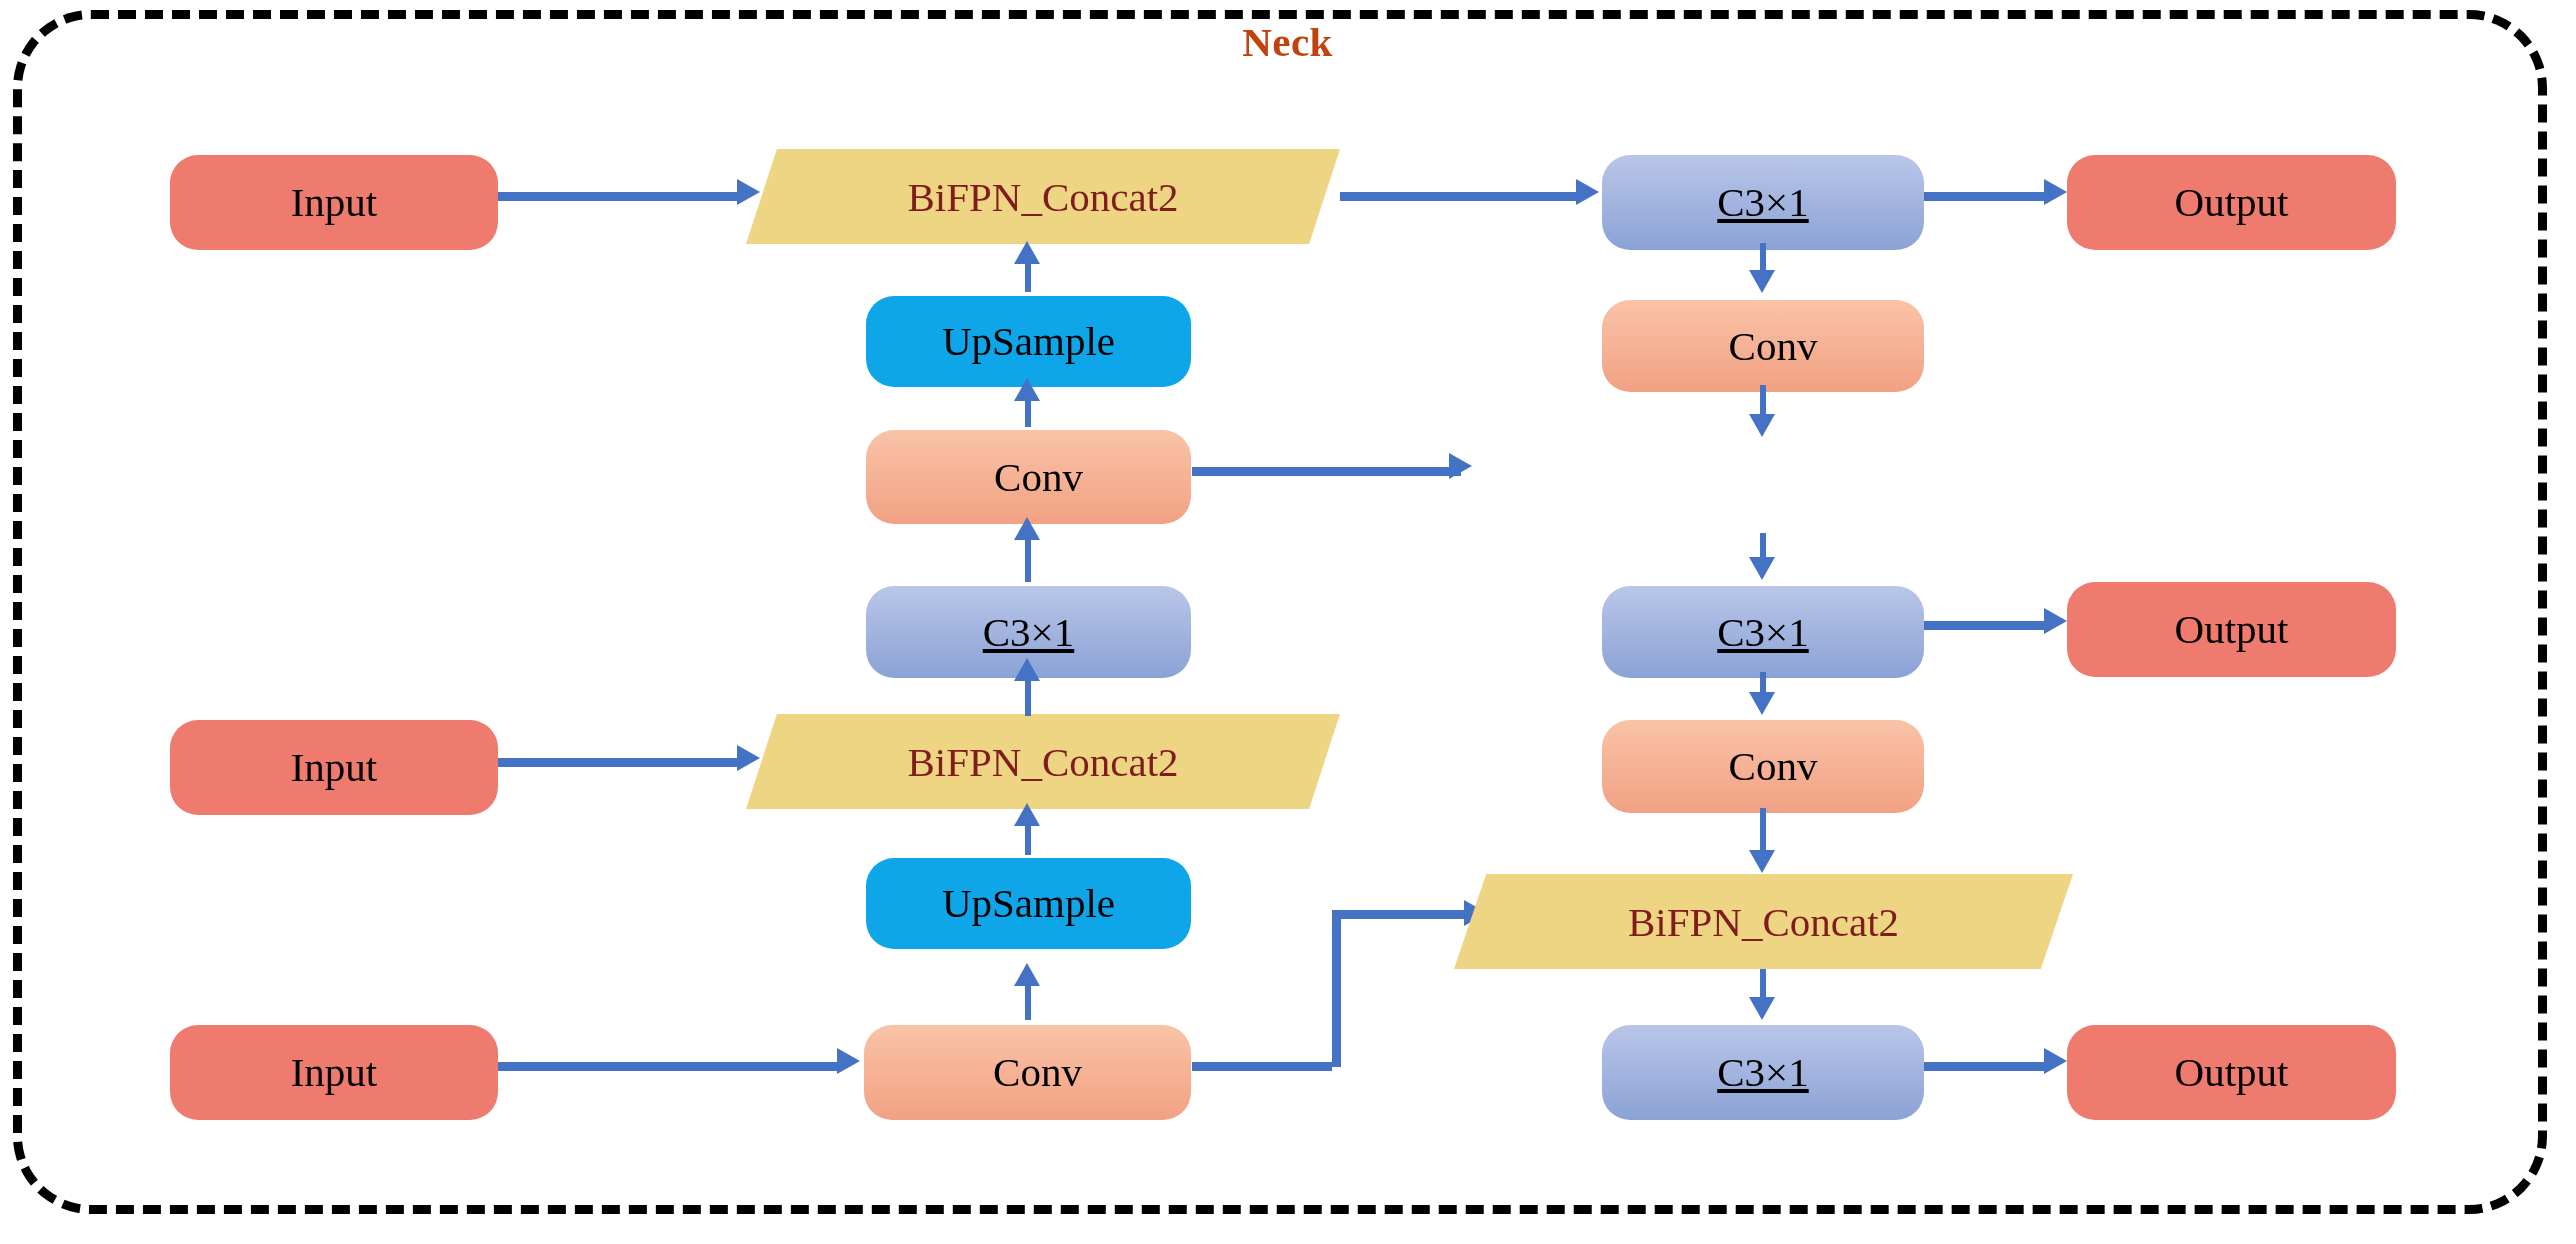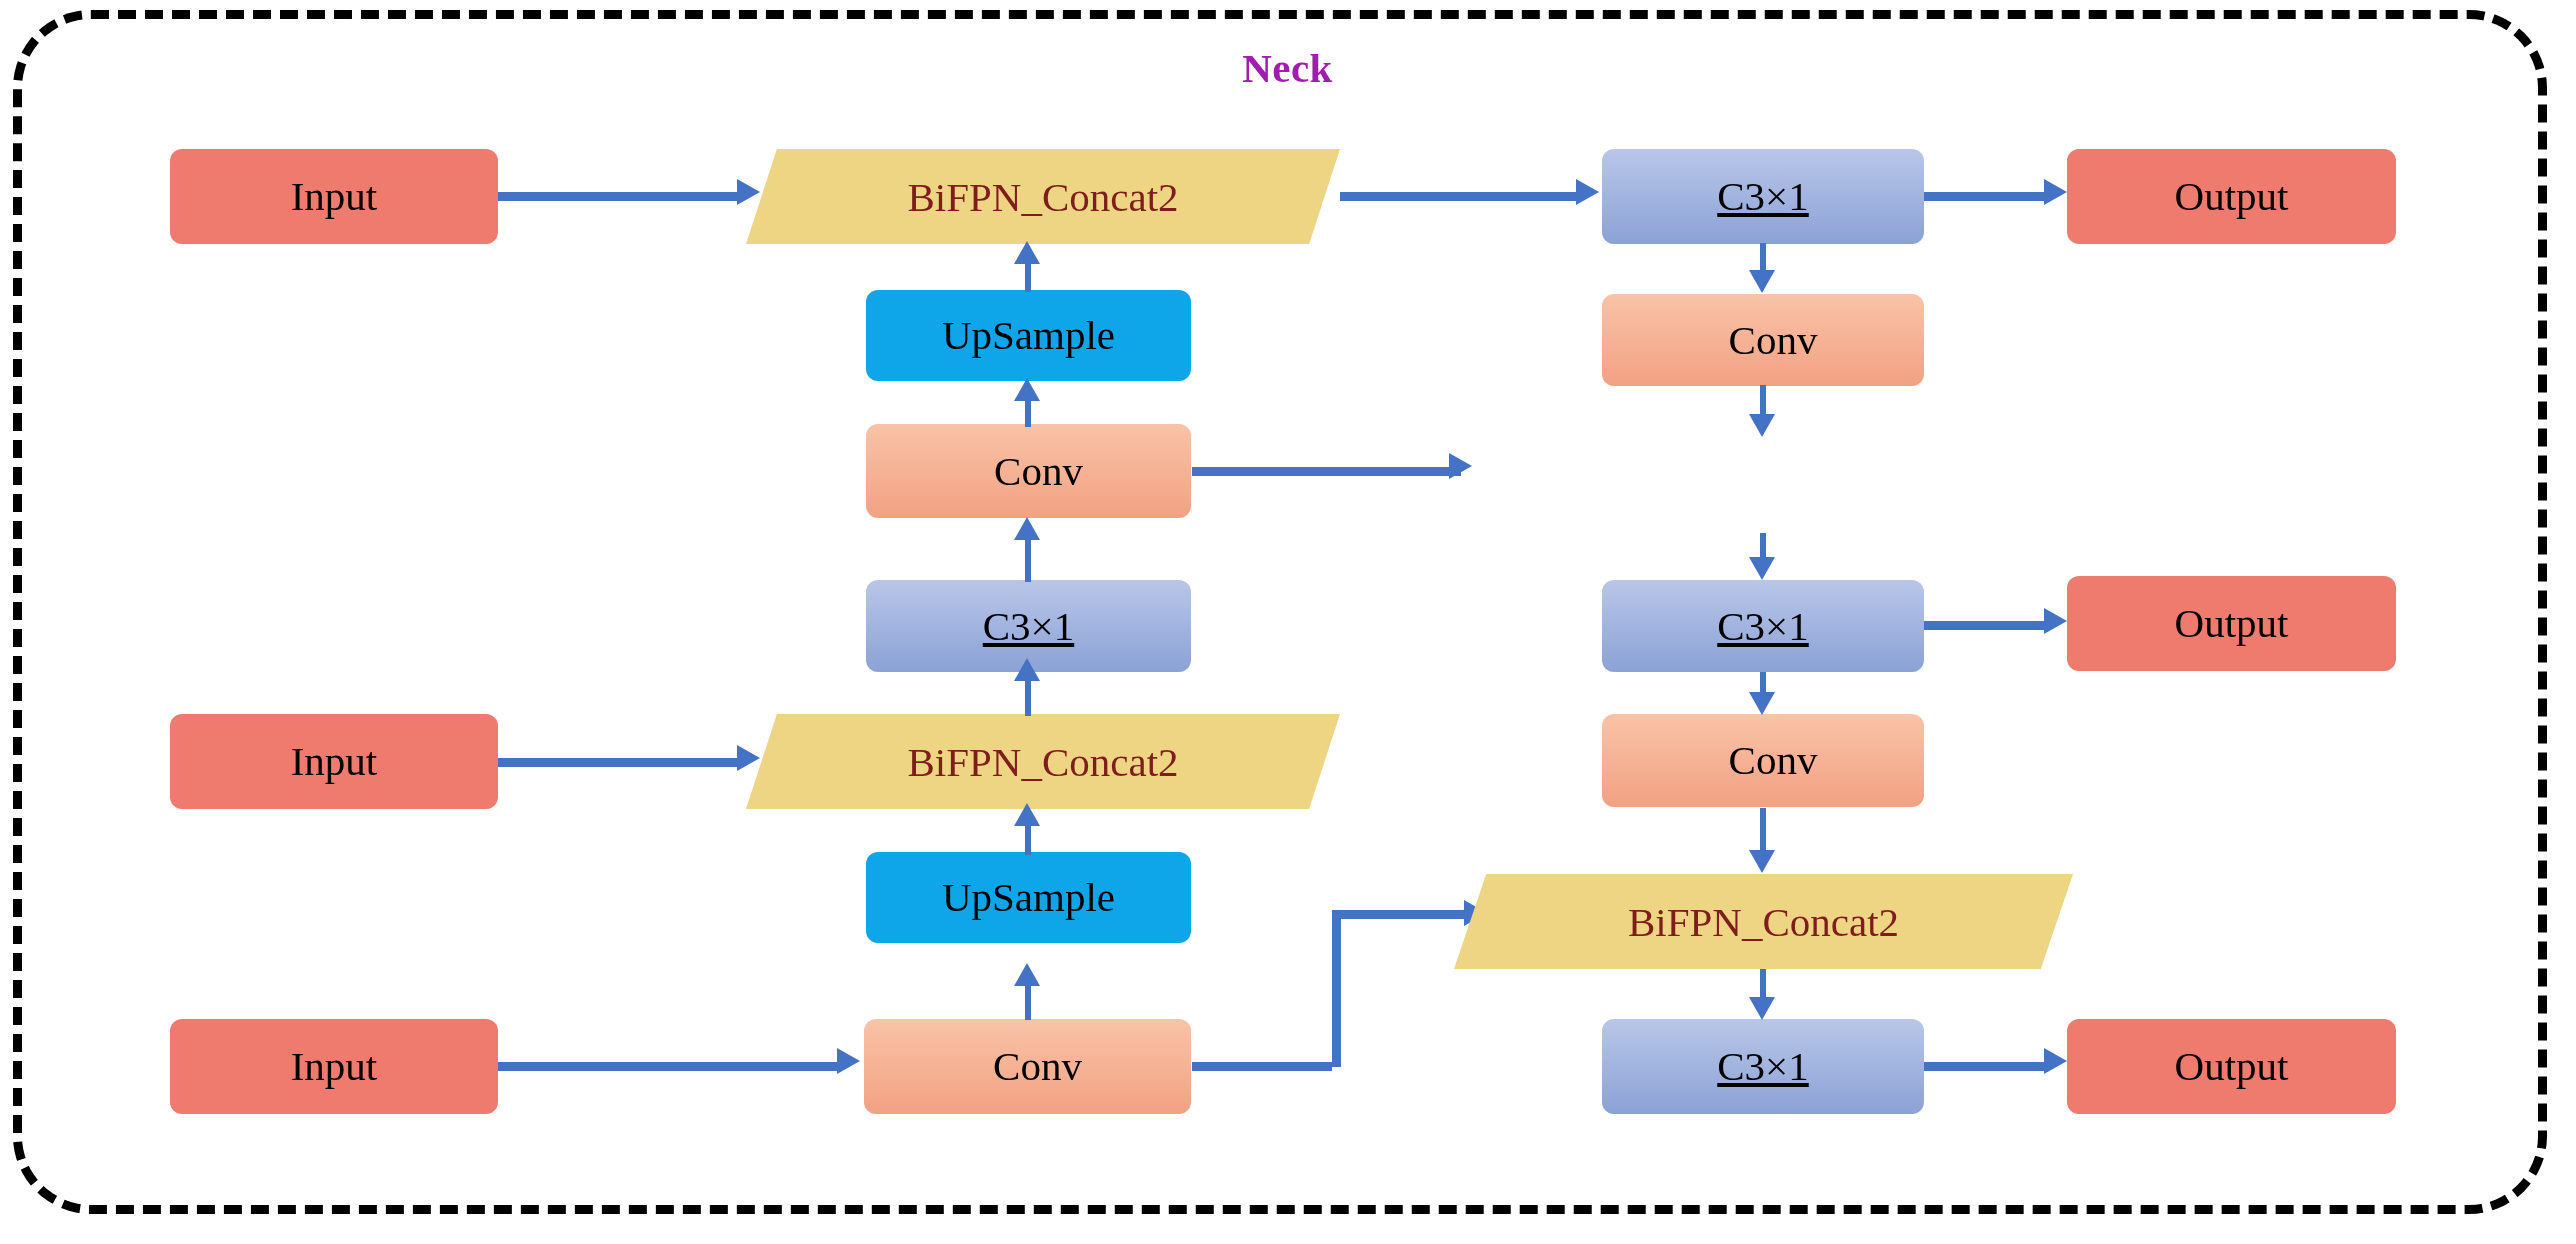--- a/index.html
+++ b/index.html
@@ -24,41 +24,41 @@
     top: 10px;
     width: 2534px;
     height: 1204px;
     border: 9.2px dashed #000000;
     border-radius: 78px;
     box-sizing: border-box;
   }
   .neck-title {
     position: absolute;
     left: 1160px;
-    top: 44px;
+    top: 18px;
     width: 255px;
     text-align: center;
     font-size: 41px;
     font-weight: bold;
-    color: #a21caf;
+    color: #c2410c;
     letter-spacing: 0.4px;
   }
   
   .node {
     position: absolute;
     box-sizing: border-box;
     display: flex;
     align-items: center;
     justify-content: center;
     color: #000000;
     font-size: 41px;
     line-height: 1;
     white-space: nowrap;
   }
-  .node-rect { border-radius: 12px; }
+  .node-rect { border-radius: 28px; margin-top: 6px; }
   .n-red {
     background: #ee7b6e;
   }
   .n-orange {
     background: linear-gradient(180deg, #f9c3a7 0%, #f2a183 100%);
     padding-left: 20px;
   }
   .n-blue {
     background: linear-gradient(180deg, #b9c6e8 0%, #8ba2d6 100%);
     text-decoration: underline;

